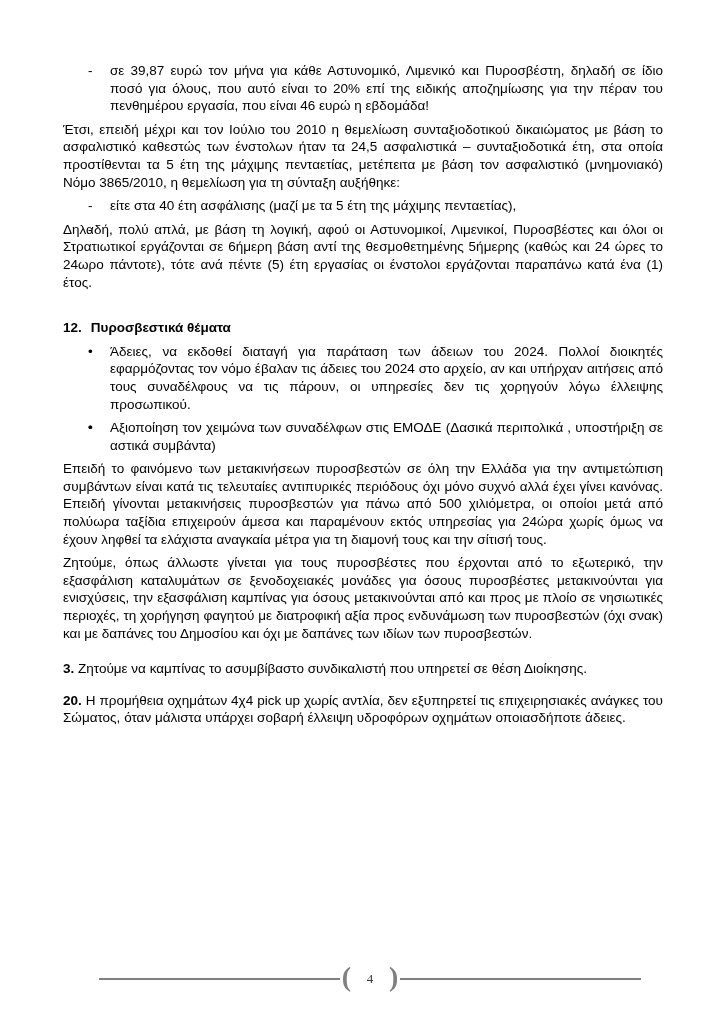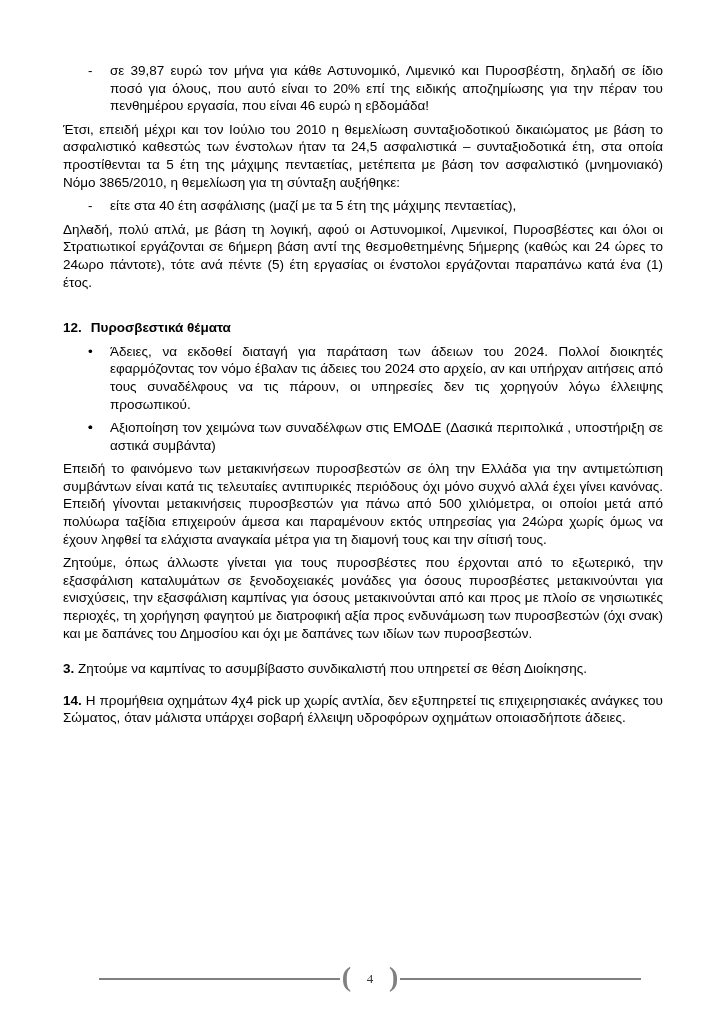--- a/index.html
+++ b/index.html
@@ -113,21 +113,21 @@
     <span>Αξιοποίηση τον χειμώνα των συναδέλφων στις ΕΜΟΔΕ (Δασικά περιπολικά , υποστήριξη σε αστικά συμβάντα)</span>
   </div>
 
 
   <p class="para">Επειδή το φαινόμενο των μετακινήσεων πυροσβεστών σε όλη την Ελλάδα για την αντιμετώπιση συμβάντων είναι κατά τις τελευταίες αντιπυρικές περιόδους όχι μόνο συχνό αλλά έχει γίνει κανόνας. Επειδή γίνονται μετακινήσεις πυροσβεστών για πάνω από 500 χιλιόμετρα, οι οποίοι μετά από πολύωρα ταξίδια επιχειρούν άμεσα και παραμένουν εκτός υπηρεσίας για 24ώρα χωρίς όμως να έχουν ληφθεί τα ελάχιστα αναγκαία μέτρα για τη διαμονή τους και την σίτισή τους.</p>
 
   <p class="para">Ζητούμε, όπως άλλωστε γίνεται για τους πυροσβέστες που έρχονται από το εξωτερικό, την εξασφάλιση καταλυμάτων σε ξενοδοχειακές μονάδες για όσους πυροσβέστες μετακινούνται για ενισχύσεις, την εξασφάλιση καμπίνας για όσους μετακινούνται από και προς με πλοίο σε νησιωτικές περιοχές, τη χορήγηση φαγητού με διατροφική αξία προς ενδυνάμωση των πυροσβεστών (όχι σνακ) και με δαπάνες του Δημοσίου και όχι με δαπάνες των ιδίων των πυροσβεστών.</p>
 
   <p class="para p14"><span class="inline-num">3.</span> <span>Ζητούμε να καμπίνας το ασυμβίβαστο συνδικαλιστή που υπηρετεί σε θέση Διοίκησης.</span></p>
 
-  <p class="para p15"><span class="inline-num">14.</span> <span>Η προμήθεια οχημάτων 4χ4 pick up χωρίς αντλία, δεν εξυπηρετεί τις επιχειρησιακές ανάγκες του Σώματος, όταν μάλιστα υπάρχει σοβαρή έλλειψη υδροφόρων οχημάτων οποιασδήποτε άδειες.</span></p>
+  <p class="para p15"><span class="inline-num">20.</span> <span>Η προμήθεια οχημάτων 4χ4 pick up χωρίς αντλία, δεν εξυπηρετεί τις επιχειρησιακές ανάγκες του Σώματος, όταν μάλιστα υπάρχει σοβαρή έλλειψη υδροφόρων οχημάτων οποιασδήποτε άδειες.</span></p>
 
   <div class="footer">
     <div class="rule"></div>
     <span class="bracket">(</span>
     <span class="pn">4</span>
     <span class="bracket">)</span>
     <div class="rule"></div>
   </div>
 
 </div>

